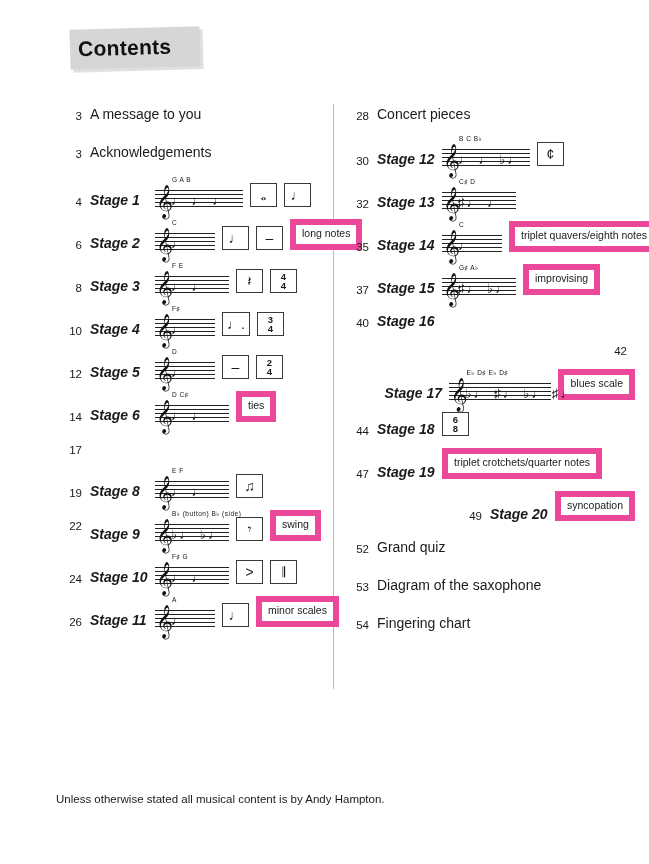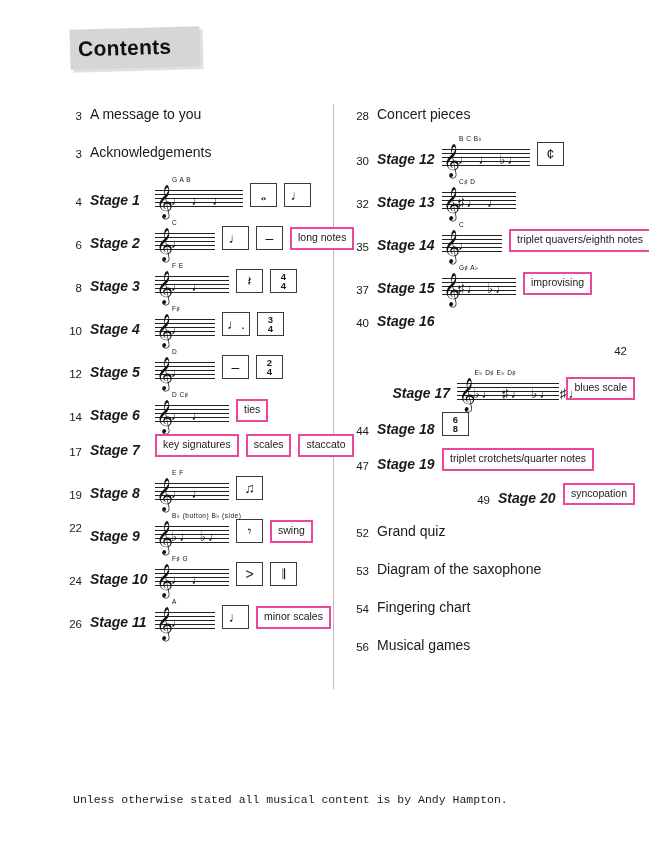--- a/index.html
+++ b/index.html
@@ -82,21 +82,21 @@
   }
   .entry-body {
     display: flex;
     align-items: flex-end;
     gap: 7px;
     flex-wrap: nowrap;
   }
 
   
   .tag {
-    border: 2px solid #ec4899;
+    border: 6px solid #ec4899;
     padding: 3px 6px 4px 6px;
     font-size: 10.5px;
     line-height: 1.1;
     background: #fff;
     white-space: nowrap;
     margin-bottom: 1px;
   }
 
   
   .stave {
@@ -169,25 +169,24 @@
     flex-direction: column;
     align-items: center;
     font-size: 9.5px;
     font-weight: bold;
     line-height: 0.95;
   }
 
   
   .footer {
     position: absolute;
-    left: 73px;
+    left: 56px;
     top: 793px;
     font-size: 11.5px;
     color: #1a1a1a;
-    font-family: Liberation Mono, monospace;
   }
 </style>
 </head>
 <body>
 
 <div class="title-banner"></div>
 <div class="title-text">Contents</div>
 
 <div class="divider"></div>
 
@@ -334,26 +333,20 @@
           </div>
           <div class="clef">𝄞</div>
           <div class="notenames">D   C♯</div>
           <div class="notes">♩ ♩</div>
         </div>
         <div class="tag">ties</div>
       </div>
     </div>
     <div class="entry" style="margin-bottom: 11px;">
       <div class="page-no">17</div>
-      <div class="entry-body">
-        <div class="entry-label stage">Stage 7</div>
-        <div class="tag">key signatures</div>
-        <div class="tag">scales</div>
-        <div class="tag">staccato</div>
-      </div>
     </div>
     <div class="entry" style="margin-bottom: 11px;">
       <div class="page-no">19</div>
       <div class="entry-body">
         <div class="entry-label stage">Stage 8</div>
         <div class="stave" style="width: 74px;">
           <div class="lines">
             <i></i>
             <i></i>
             <i></i>
@@ -572,21 +565,15 @@
       <div class="entry-body">
         <div class="entry-label">Diagram of the saxophone</div>
       </div>
     </div>
     <div class="entry" style="margin-bottom: 16px;">
       <div class="page-no">54</div>
       <div class="entry-body">
         <div class="entry-label">Fingering chart</div>
       </div>
     </div>
-    <div class="entry" style="margin-bottom: 16px;">
-      <div class="page-no">56</div>
-      <div class="entry-body">
-        <div class="entry-label">Musical games</div>
-      </div>
-    </div>
   </div>
 
 <div class="footer">Unless otherwise stated all musical content is by Andy Hampton.</div>
 
 </body></html>

